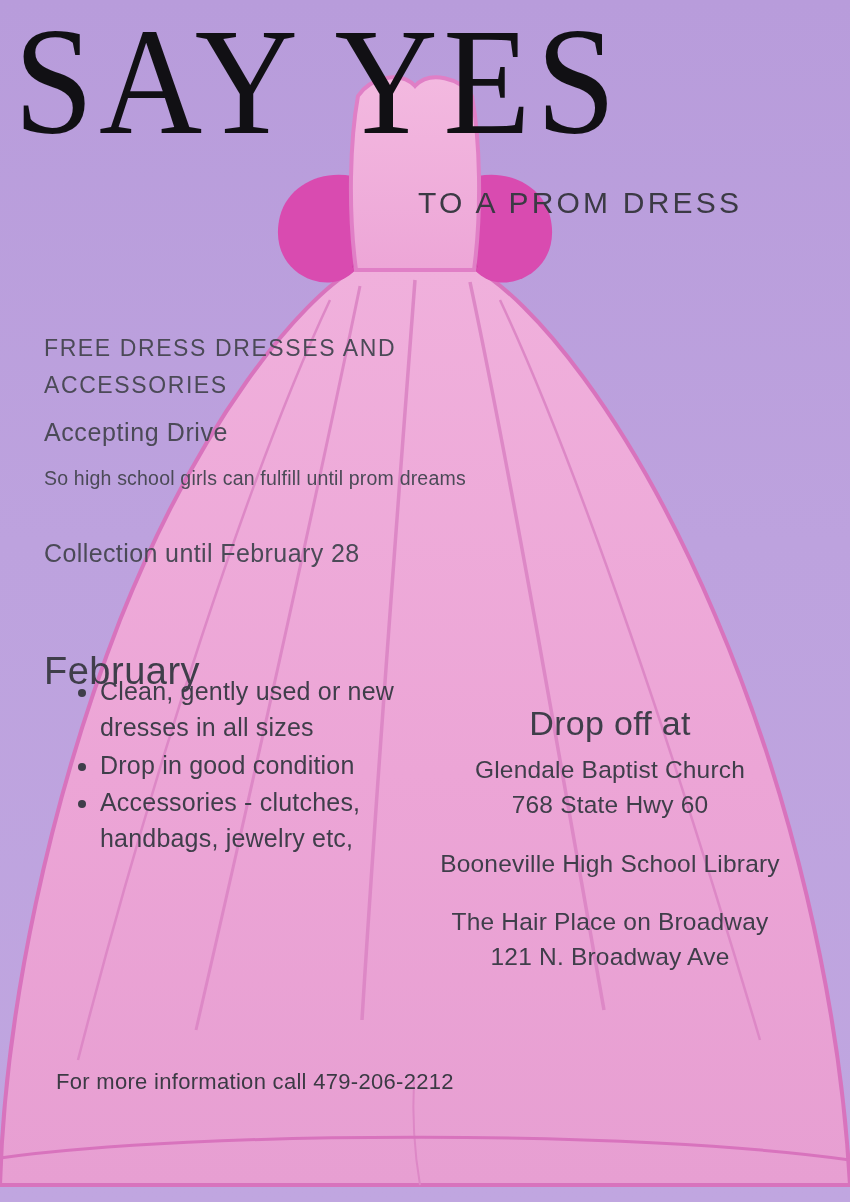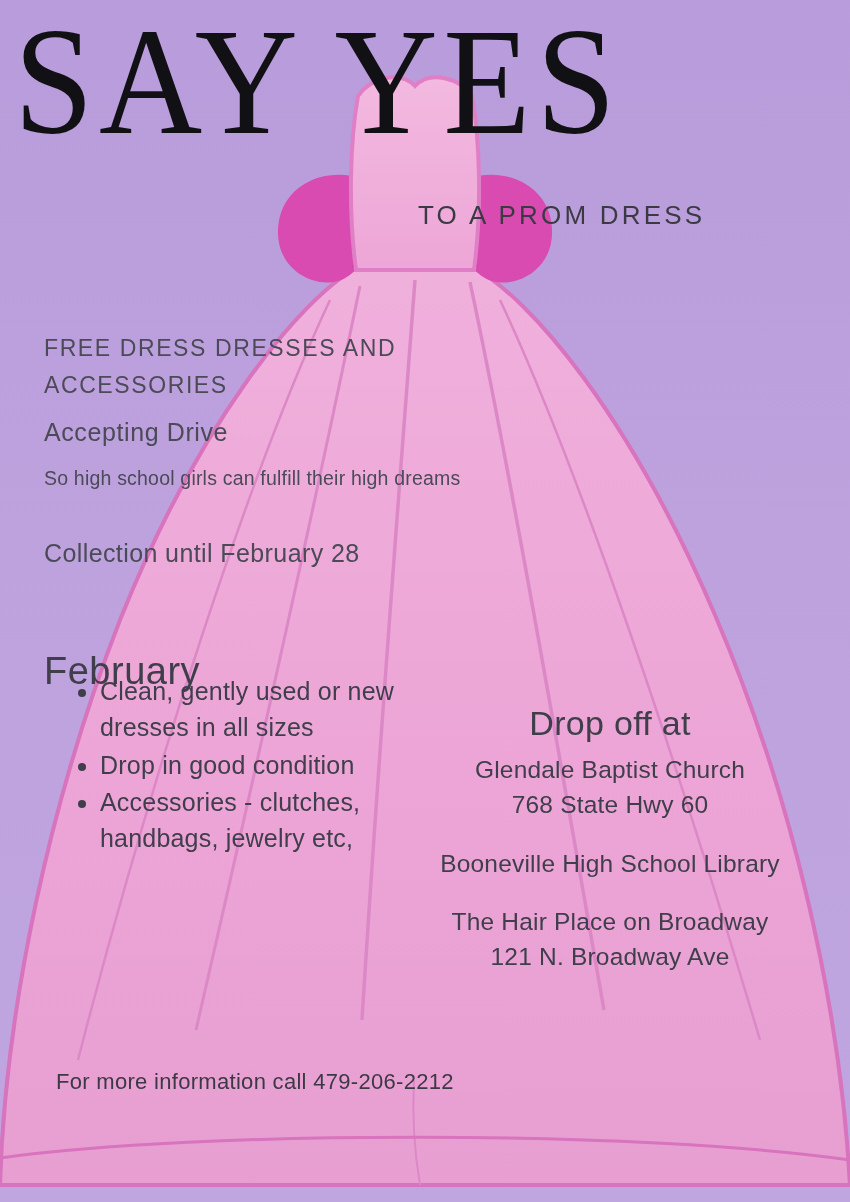--- a/index.html
+++ b/index.html
@@ -51,22 +51,22 @@
     letter-spacing: 6px;
     color: #111014;
     font-weight: 400;
     transform: scaleX(0.94);
     transform-origin: left top;
   }
 
   .subhead {
     position: absolute;
     left: 418px;
-    top: 200px;
-    font-size: 26px;
+    top: 186px;
+    font-size: 30px;
     letter-spacing: 3.2px;
     color: #3b3a44;
     font-weight: 400;
   }
 
   .block-free {
     position: absolute;
     left: 44px;
     top: 330px;
     width: 420px;
@@ -204,21 +204,21 @@
   <div class="layer">
 
     <div class="headline">SAY YES</div>
 
     <div class="subhead">TO A PROM DRESS</div>
 
     <div class="block-free">FREE DRESS DRESSES AND ACCESSORIES</div>
 
     <div class="collection-drive">Accepting Drive</div>
 
-    <div class="so-high">So high school girls can fulfill their high dreams</div>
+    <div class="so-high">So high school girls can fulfill until prom dreams</div>
 
     <div class="collection-until">Collection until February 28</div>
 
     <div class="accepting-title">February</div>
 
     <ul class="accepting-list">
       <li> Clean, gently used or new dresses in all sizes</li>
       <li>Drop in good condition</li>
       <li>Accessories - clutches, handbags, jewelry etc,</li>
     </ul>

